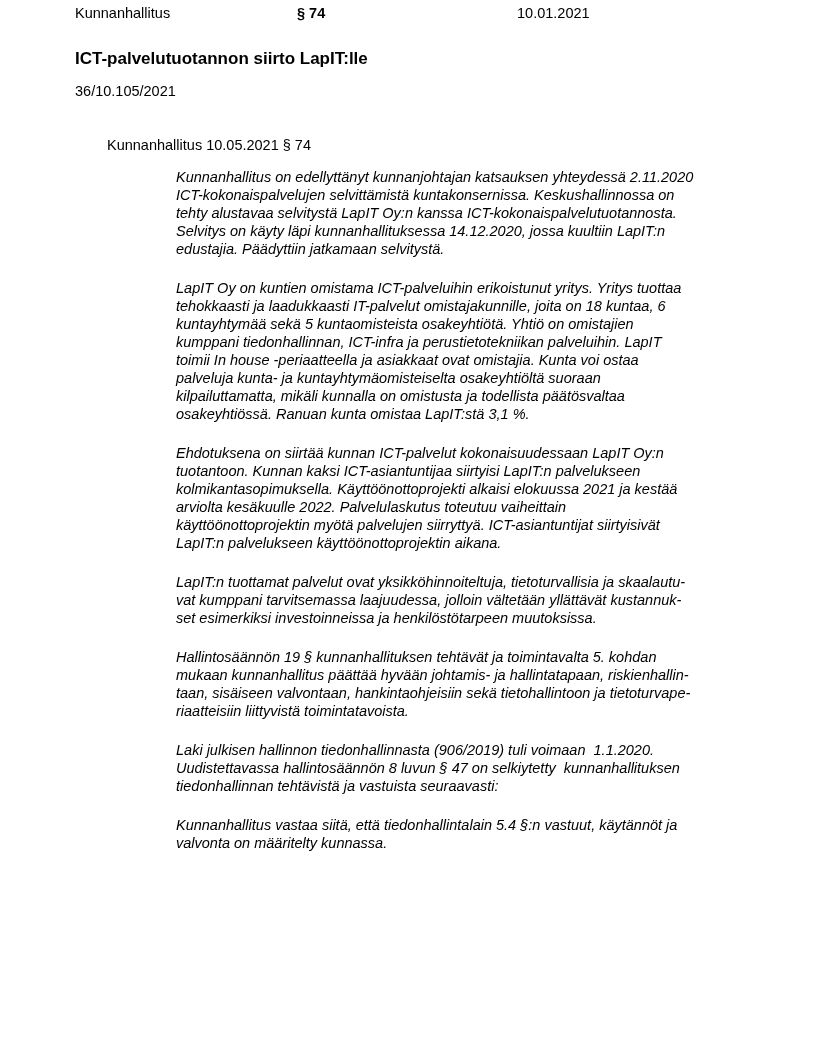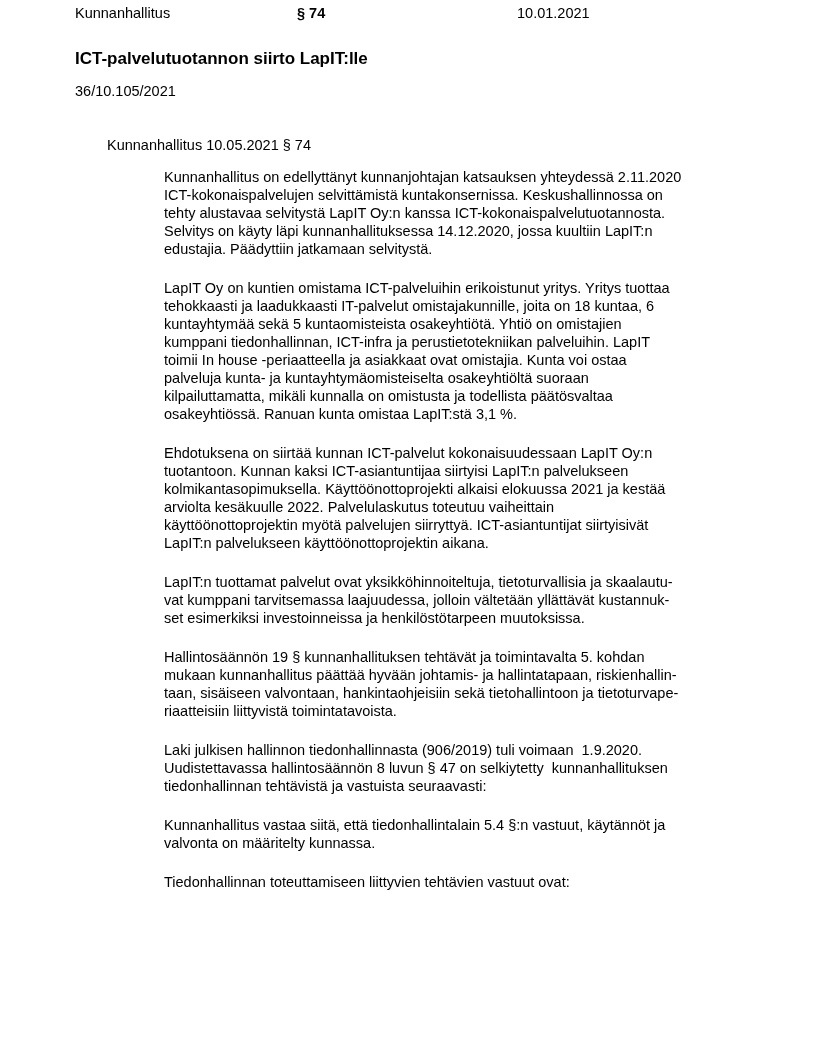--- a/index.html
+++ b/index.html
@@ -52,22 +52,23 @@
     white-space: nowrap;
     margin-left: 32px;
   }
   .doc-body {
     position: absolute;
     top: 168px;
     left: 160px;
     width: 630px;
   }
   .doc-body p {
-    margin: 0 0 21px 4px;
+    margin: 0 0 21px 16px;
     white-space: pre-wrap;
+    font-style: italic;
   }
 </style>
 </head>
 <body>
 
 <div class="page">
 
   <div class="doc-header">
     <span class="h-organ">Kunnanhallitus</span>
     <span class="h-section">§ 74</span>
@@ -100,21 +101,20 @@
 arviolta kesäkuulle 2022. Palvelulaskutus toteutuu vaiheittain
 käyttöönottoprojektin myötä palvelujen siirryttyä. ICT-asiantuntijat siirtyisivät
 LapIT:n palvelukseen käyttöönottoprojektin aikana.</p>
     <p>LapIT:n tuottamat palvelut ovat yksikköhinnoiteltuja, tietoturvallisia ja skaalautu-
 vat kumppani tarvitsemassa laajuudessa, jolloin vältetään yllättävät kustannuk-
 set esimerkiksi investoinneissa ja henkilöstötarpeen muutoksissa.</p>
     <p>Hallintosäännön 19 § kunnanhallituksen tehtävät ja toimintavalta 5. kohdan
 mukaan kunnanhallitus päättää hyvään johtamis- ja hallintatapaan, riskienhallin-
 taan, sisäiseen valvontaan, hankintaohjeisiin sekä tietohallintoon ja tietoturvape-
 riaatteisiin liittyvistä toimintatavoista.</p>
-    <p>Laki julkisen hallinnon tiedonhallinnasta (906/2019) tuli voimaan  1.9.2020.
+    <p>Laki julkisen hallinnon tiedonhallinnasta (906/2019) tuli voimaan  1.1.2020.
 Uudistettavassa hallintosäännön 8 luvun § 47 on selkiytetty  kunnanhallituksen
 tiedonhallinnan tehtävistä ja vastuista seuraavasti:</p>
     <p>Kunnanhallitus vastaa siitä, että tiedonhallintalain 5.4 §:n vastuut, käytännöt ja
 valvonta on määritelty kunnassa.</p>
-    <p>Tiedonhallinnan toteuttamiseen liittyvien tehtävien vastuut ovat:</p>
   </div>
 
 </div>
 
 </body></html>

